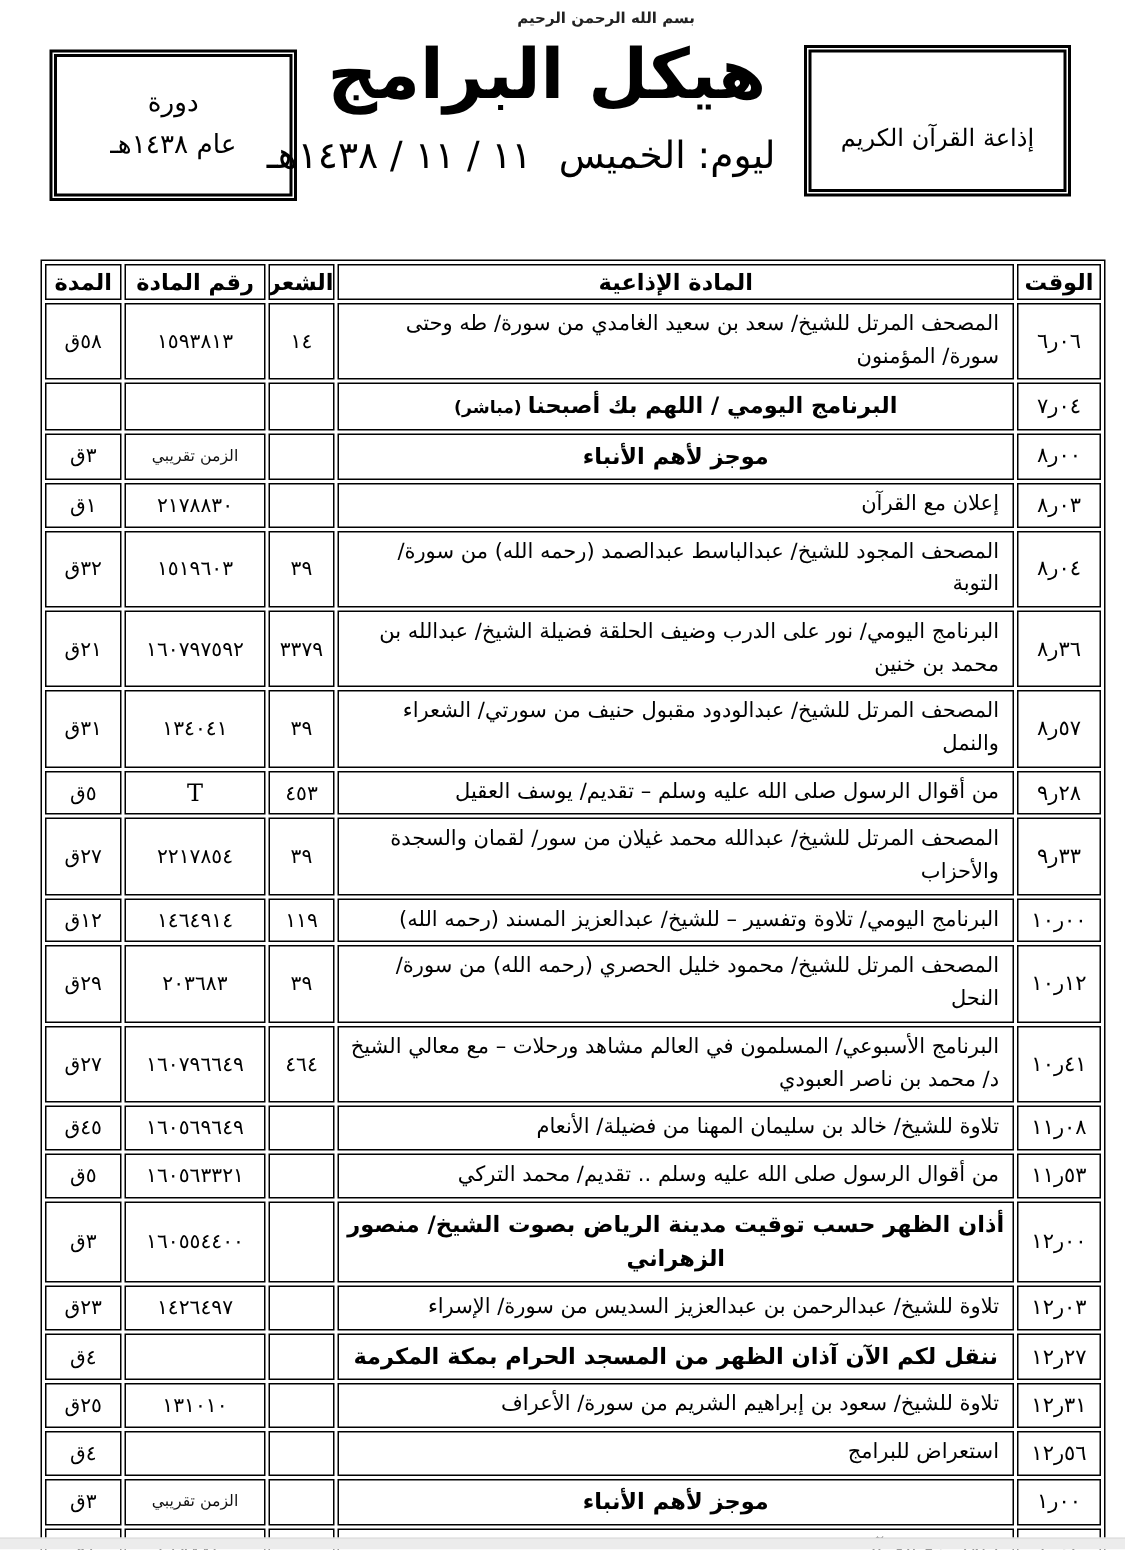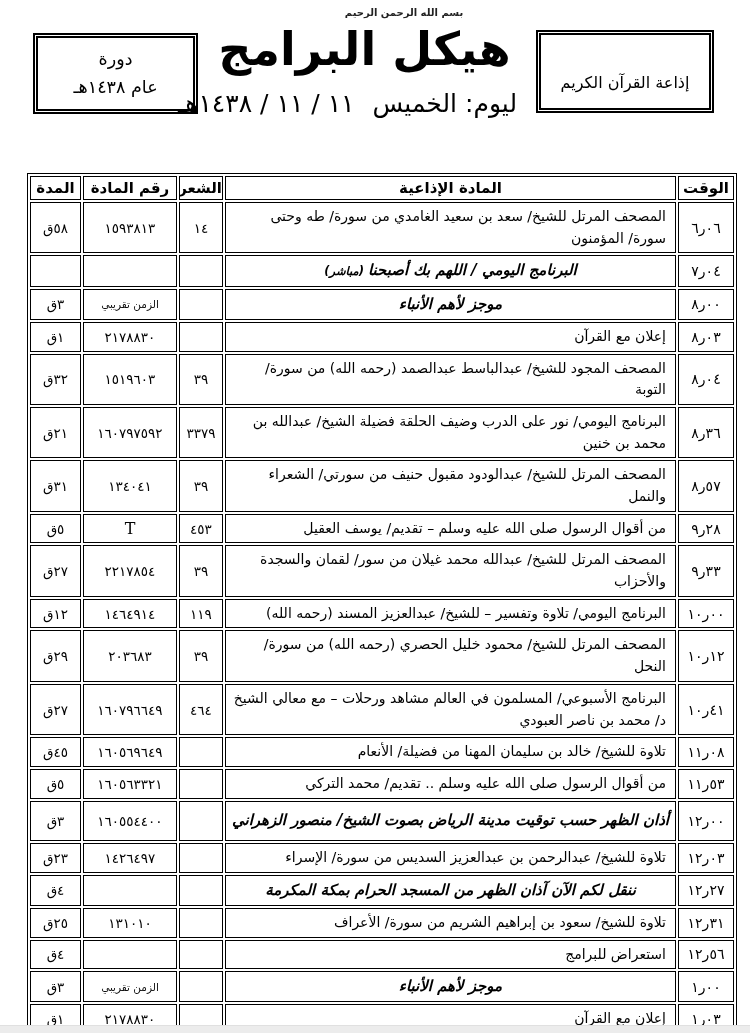--- a/index.html
+++ b/index.html
@@ -8,26 +8,26 @@
     width:750px; height:1033px; position:relative; overflow:hidden;
     direction:rtl; color:#000;
     font-family:"DejaVu Sans", sans-serif;
   }
   .bismillah {
     position:absolute; top:7px; left:0; width:100%;
     text-align:center; font-size:10px; font-weight:bold; color:#222;margin-left:29px;
   }
   .hdr { position:relative; height:152px; }
   .station-box {
-    position:absolute; top:30px; right:36px; width:178px; height:83px;
+    position:absolute; top:30px; right:36px; width:178px; height:101px;
     border:5px double #000; display:flex; align-items:center; justify-content:center;
   }
   .station-box .txt { font-size:16px; margin-top:22px; }
   .session-box {
-    position:absolute; top:33px; left:33px; width:165px; height:81px;
+    position:absolute; top:33px; left:33px; width:165px; height:101px;
     border:5px double #000; display:flex; flex-direction:column;
     align-items:center; justify-content:center; line-height:1.55;
   }
   .session-box .txt { font-size:17.5px; font-weight:500; }
   .title-wrap { position:absolute; top:10px; left:212px; width:305px; text-align:center; }
   .main-title { font-size:46px; font-weight:bold; letter-spacing:-1px; line-height:1.7; }
   .date-line { font-size:25px; margin-top:1px; white-space:pre; }
   .date-line .d2 { margin-right:18px; }
 
   table.schedule {
@@ -36,21 +36,21 @@
     table-layout:fixed; border:1px solid #000; background:#fff;
   }
   .schedule th, .schedule td {
     border:1.6px solid #000; background:#fff; vertical-align:middle;
     overflow:hidden;
   }
   .schedule th { font-size:15px; font-weight:bold; text-align:center; height:24px; }
   td.c-time { text-align:center; font-size:14px; }
   .time { direction:ltr; unicode-bidi:bidi-override; }
   td.c-mat { font-size:14px; text-align:right; padding:3px 9px 3px 5px; line-height:1.55; }
-  td.c-mat.boldrow { text-align:center; font-weight:bold; font-size:15px; padding:3px 4px;font-style:italic; }
+  td.c-mat.boldrow { text-align:center; font-weight:bold; font-size:15px; padding:3px 4px; }
   .note { font-size:11.5px; }
   td.c-ep, td.c-num, td.c-dur { text-align:center; font-size:13.5px; }
   td.c-num.small-note { font-size:10.5px; color:#111; }
   td.c-num.latin { font-size:16px; font-family:"DejaVu Serif", serif; }
   .bottom-strip {
     position:absolute; bottom:0; left:0; width:100%; height:8px;
     background:#ececec; border-top:1px solid #e0e0e0;
   }
 </style>
 </head>

